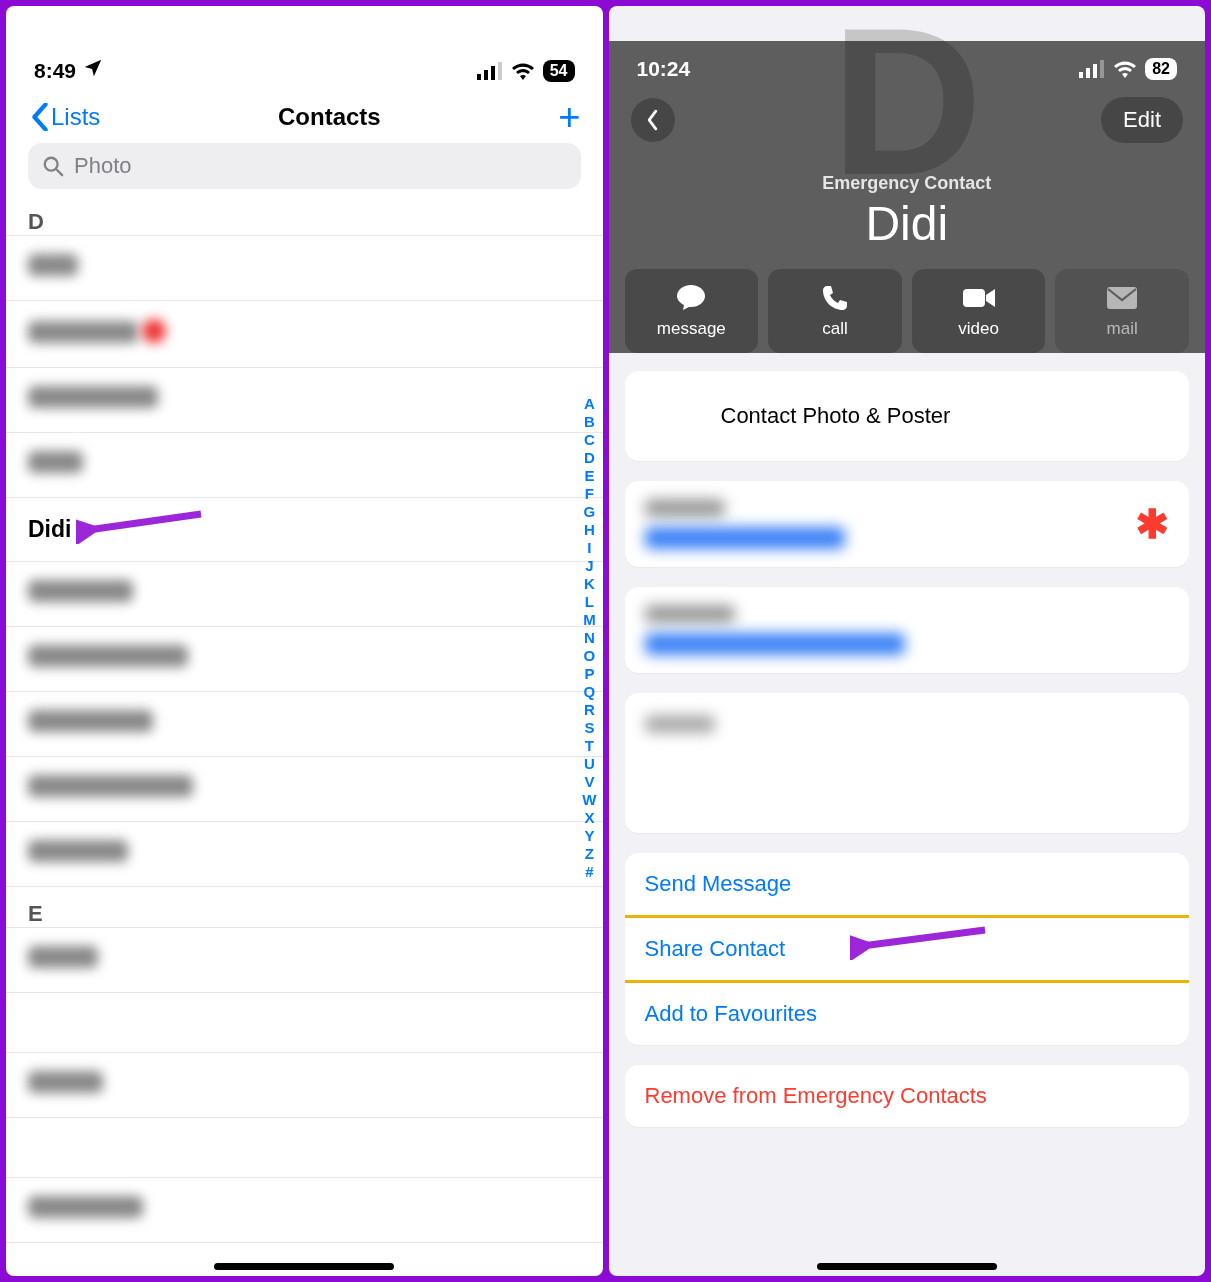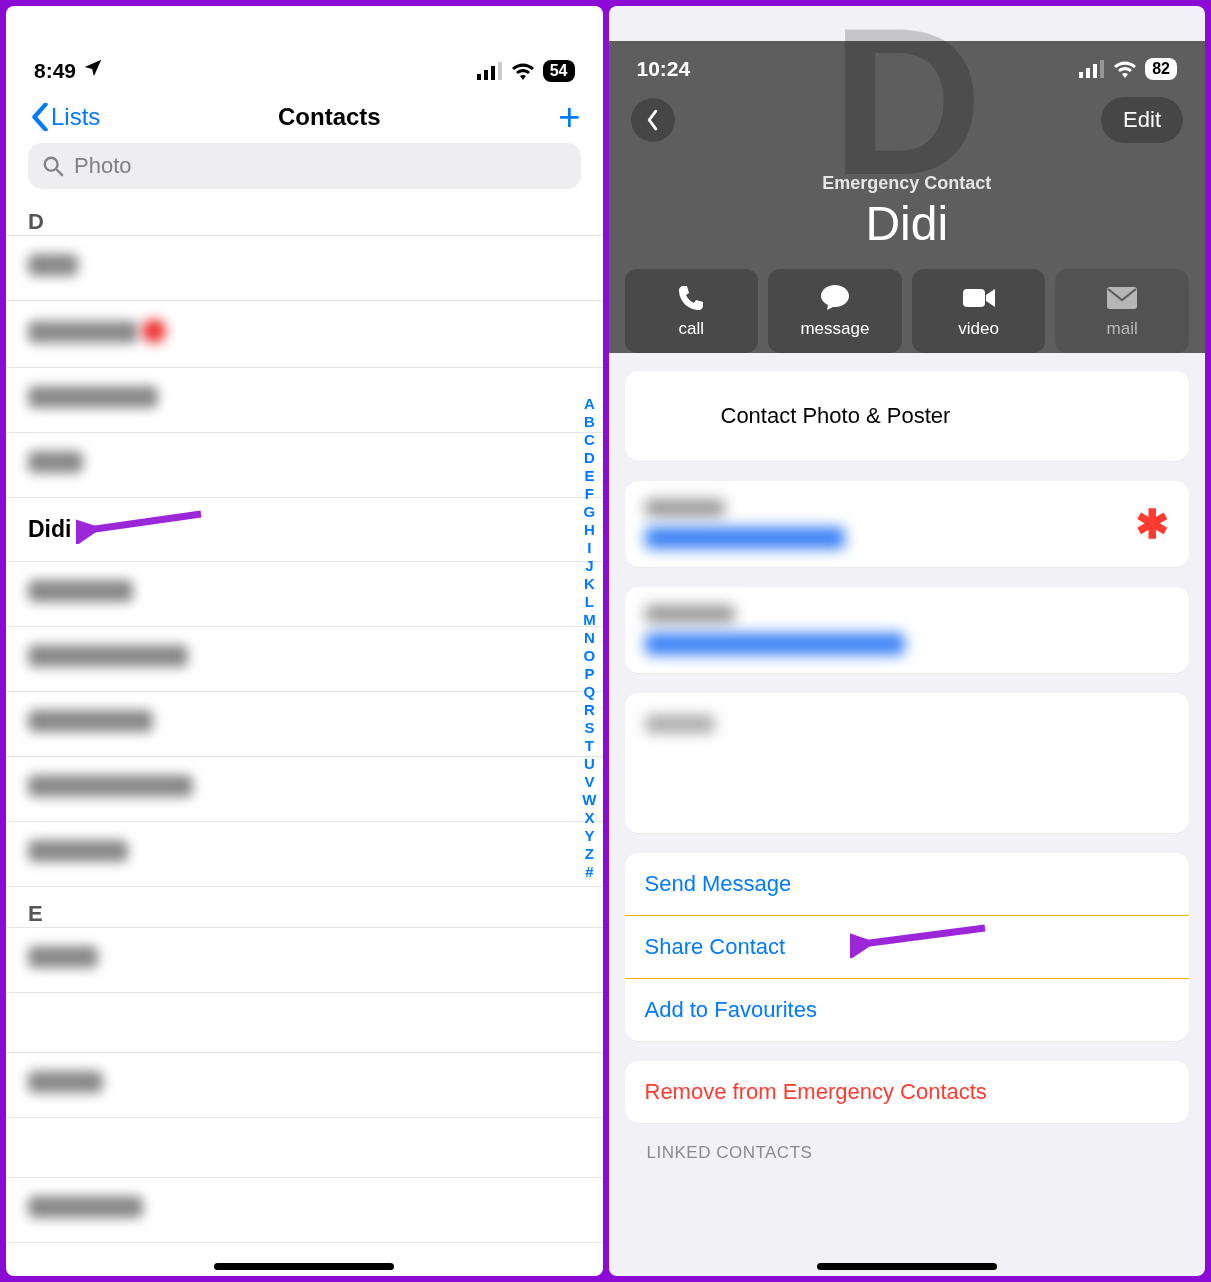--- a/index.html
+++ b/index.html
@@ -145,21 +145,21 @@
   .action-btn .ico svg { fill:#fff; }
   .action-btn .lbl { font-size:17px; color:#fff; margin-top:6px;}
 
   .detail-body { padding: 18px 16px; }
   .card {
     background:#fff; border-radius:14px; margin-bottom:20px;
     box-shadow: 0 1px 0 rgba(0,0,0,0.03);
   }
   .card-row {
     padding:18px 20px; display:flex; align-items:center; justify-content:space-between;
-    border-bottom:1px solid #eab308; font-size:22px;
+    border-bottom:3px solid #eab308; font-size:22px;
   }
   .card-row:last-child { border-bottom:none; }
   .card-row.link { color:#007aff; cursor:pointer;}
   .card-row.danger { color:#ff3b30; cursor:pointer;}
 
   .photo-row { display:flex; align-items:center; gap:18px; padding:16px 20px;}
   .photo-avatar {
     width:58px; height:58px; border-radius:50%;
     background: radial-gradient(circle at 60% 40%, #fff 12%, #fff 12%), #e01b24;
     background-color:#e01b24;
@@ -340,33 +340,33 @@
       </div>
       <div class="round-btn edit-btn">Edit</div>
     </div>
 
     <div class="emergency-label">Emergency Contact</div>
     <div class="contact-bigname">Didi</div>
 
     <div class="action-row">
       <div class="action-btn">
         <div class="ico">
+            <svg width="32" height="30" viewBox="0 0 32 30">
+              <path d="M16 2 C8 2 2 7 2 13 C2 17 5 20 9 22 L8 27 L14 24 C15 24 15 24 16 24 C24 24 30 19 30 13 C30 7 24 2 16 2 Z" fill="#fff"></path>
+            </svg>
+          </div>
+        <div class="lbl">message</div>
+      </div>
+      <div class="action-btn">
+        <div class="ico">
             <svg width="28" height="28" viewBox="0 0 28 28">
               <path d="M6 2 C4 2 2 4 2 6 C2 17 11 26 22 26 C24 26 26 24 26 22 L26 18 L19 16 L17 19 C13 17 11 15 9 11 L12 9 L10 2 Z" fill="#fff"></path>
             </svg>
           </div>
         <div class="lbl">call</div>
-      </div>
-      <div class="action-btn">
-        <div class="ico">
-            <svg width="32" height="30" viewBox="0 0 32 30">
-              <path d="M16 2 C8 2 2 7 2 13 C2 17 5 20 9 22 L8 27 L14 24 C15 24 15 24 16 24 C24 24 30 19 30 13 C30 7 24 2 16 2 Z" fill="#fff"></path>
-            </svg>
-          </div>
-        <div class="lbl">message</div>
       </div>
       <div class="action-btn">
         <div class="ico">
             <svg width="34" height="24" viewBox="0 0 34 24">
               <rect x="1" y="3" width="22" height="18" rx="4" fill="#fff"></rect>
               <path d="M24 9 L33 3 L33 21 L24 15 Z" fill="#fff"></path>
             </svg>
           </div>
         <div class="lbl">video</div>
       </div>
@@ -438,17 +438,16 @@
           </svg>
         </div>
       </div>
       <div class="card-row link">Add to Favourites</div>
     </div>
 
     <div class="card">
       <div class="card-row danger">Remove from Emergency Contacts</div>
     </div>
 
-    <div class="linked-header">LINKED CONTACTS</div>
   </div>
 
   <div class="home-indicator"></div>
 </div>
 
 </body></html>

